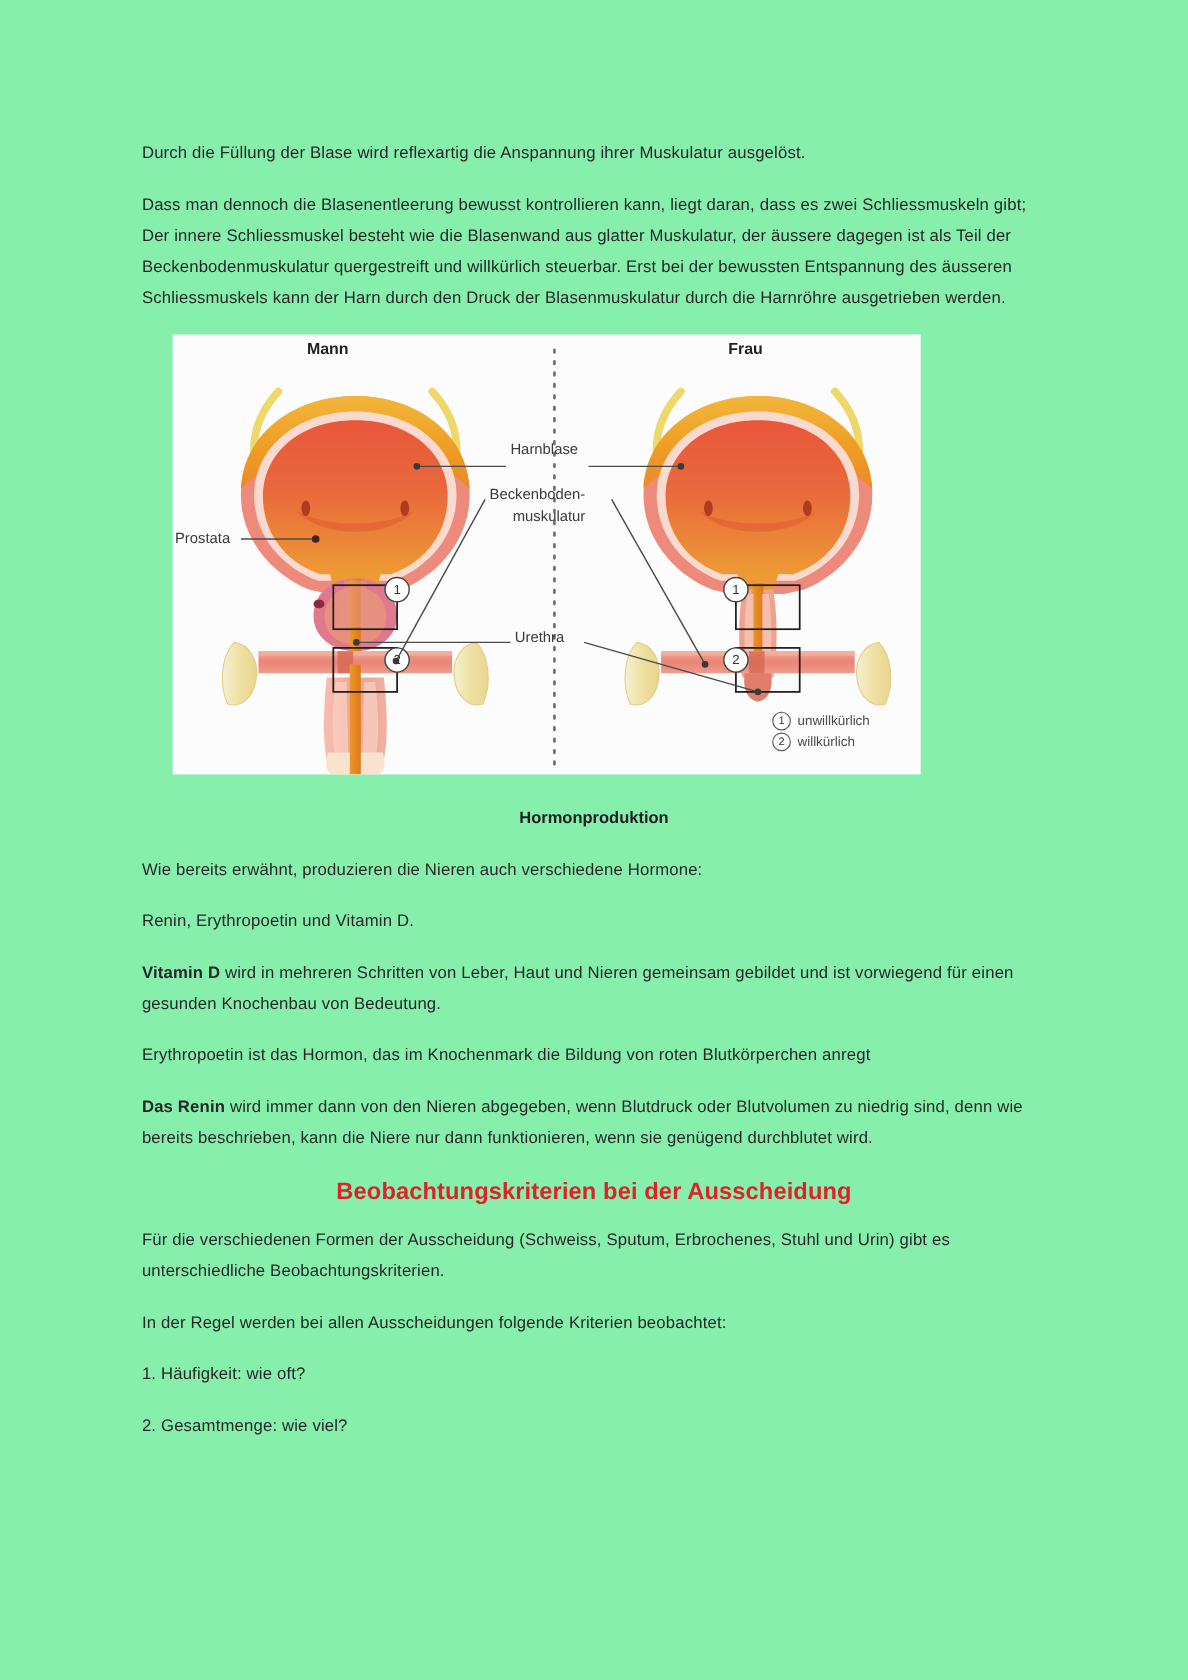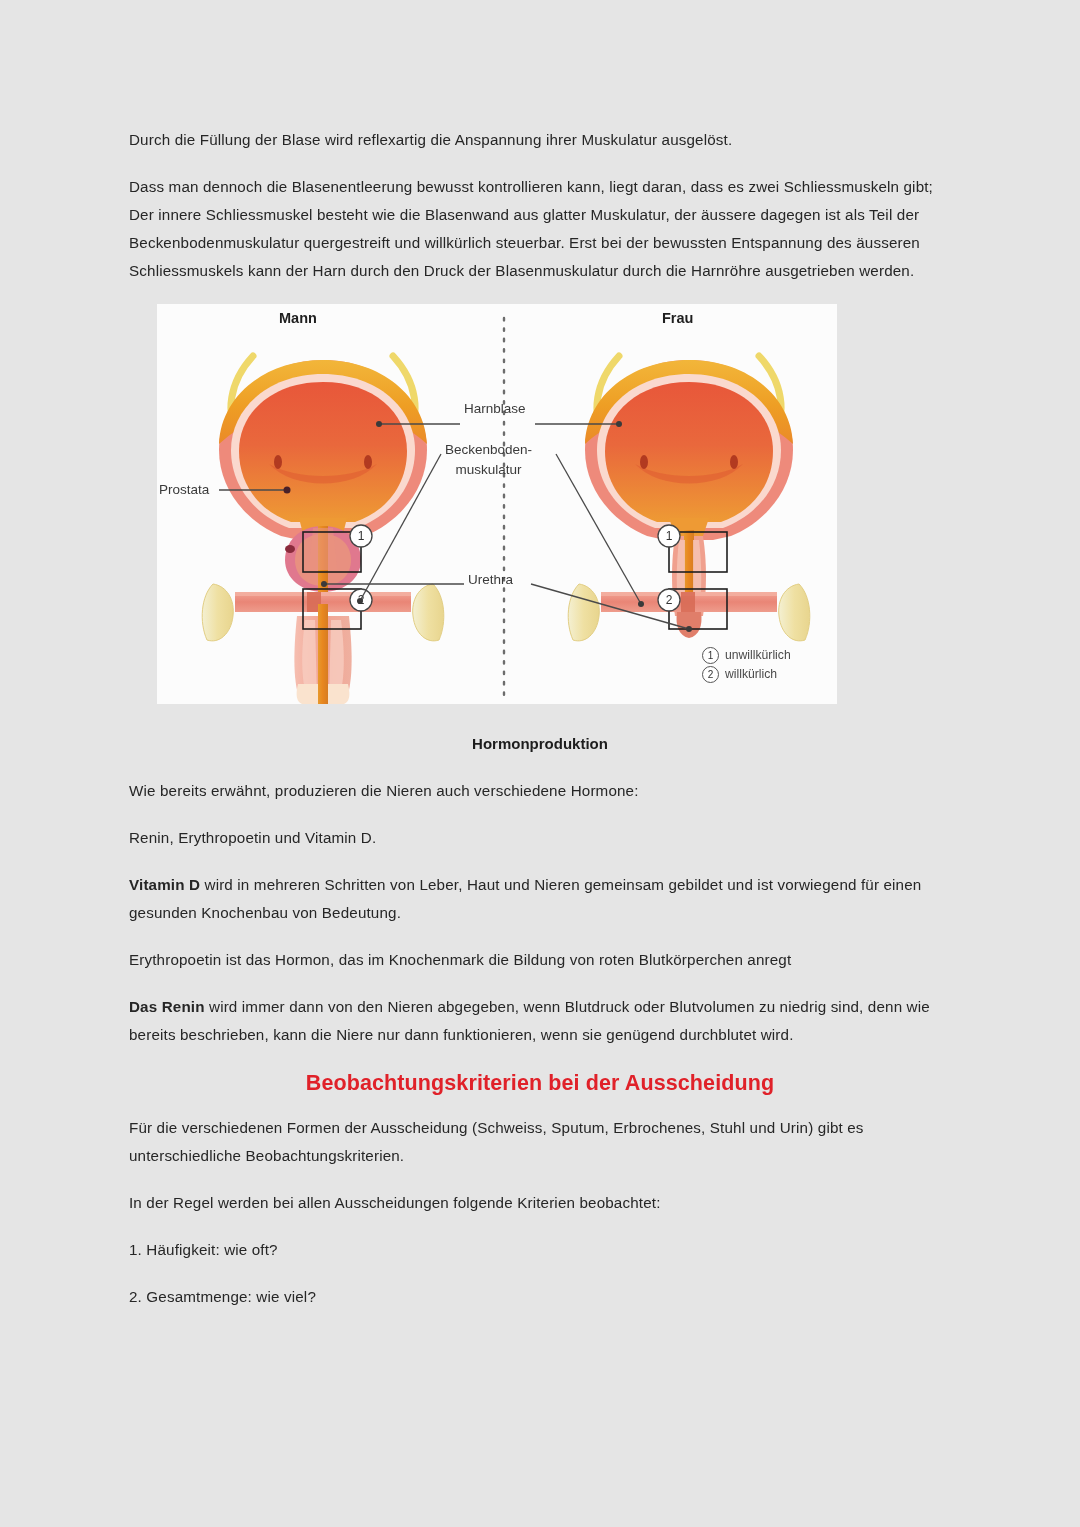--- a/index.html
+++ b/index.html
@@ -13,21 +13,21 @@
     font-family: "Liberation Sans", sans-serif;
     color: #262626;
     position: relative;
     overflow: hidden;
   }
   .page {
     position: absolute;
     left: 0; top: 0;
     width: 1080px;
     height: 1527px;
-    background: #e5e5e5;
+    background: #86efac;
   }
   .content {
     position: absolute;
     left: 129px;
     top: 126px;
     width: 822px;
   }
   p.body-text {
     margin: 0 0 19px 0;
     font-size: 15.2px;
@@ -347,21 +347,21 @@
           </g>
         </svg>
 
         <div class="fig-label lbl-mann">Mann</div>
         <div class="fig-label lbl-frau">Frau</div>
 
         <div class="fig-label lbl-harnblase">Harnblase</div>
 
         <div class="fig-label lbl-becken">
           <div>Beckenboden-</div>
-          <div style="text-align:center">muskulatur</div>
+          <div style="text-align:right">muskulatur</div>
         </div>
 
         <div class="fig-label lbl-urethra">Urethra</div>
 
         <div class="fig-label lbl-prostata">Prostata</div>
 
         <div class="legend">
           <div class="legend-row">
             <span class="circ-num">1</span>
             <span>unwillkürlich</span>

